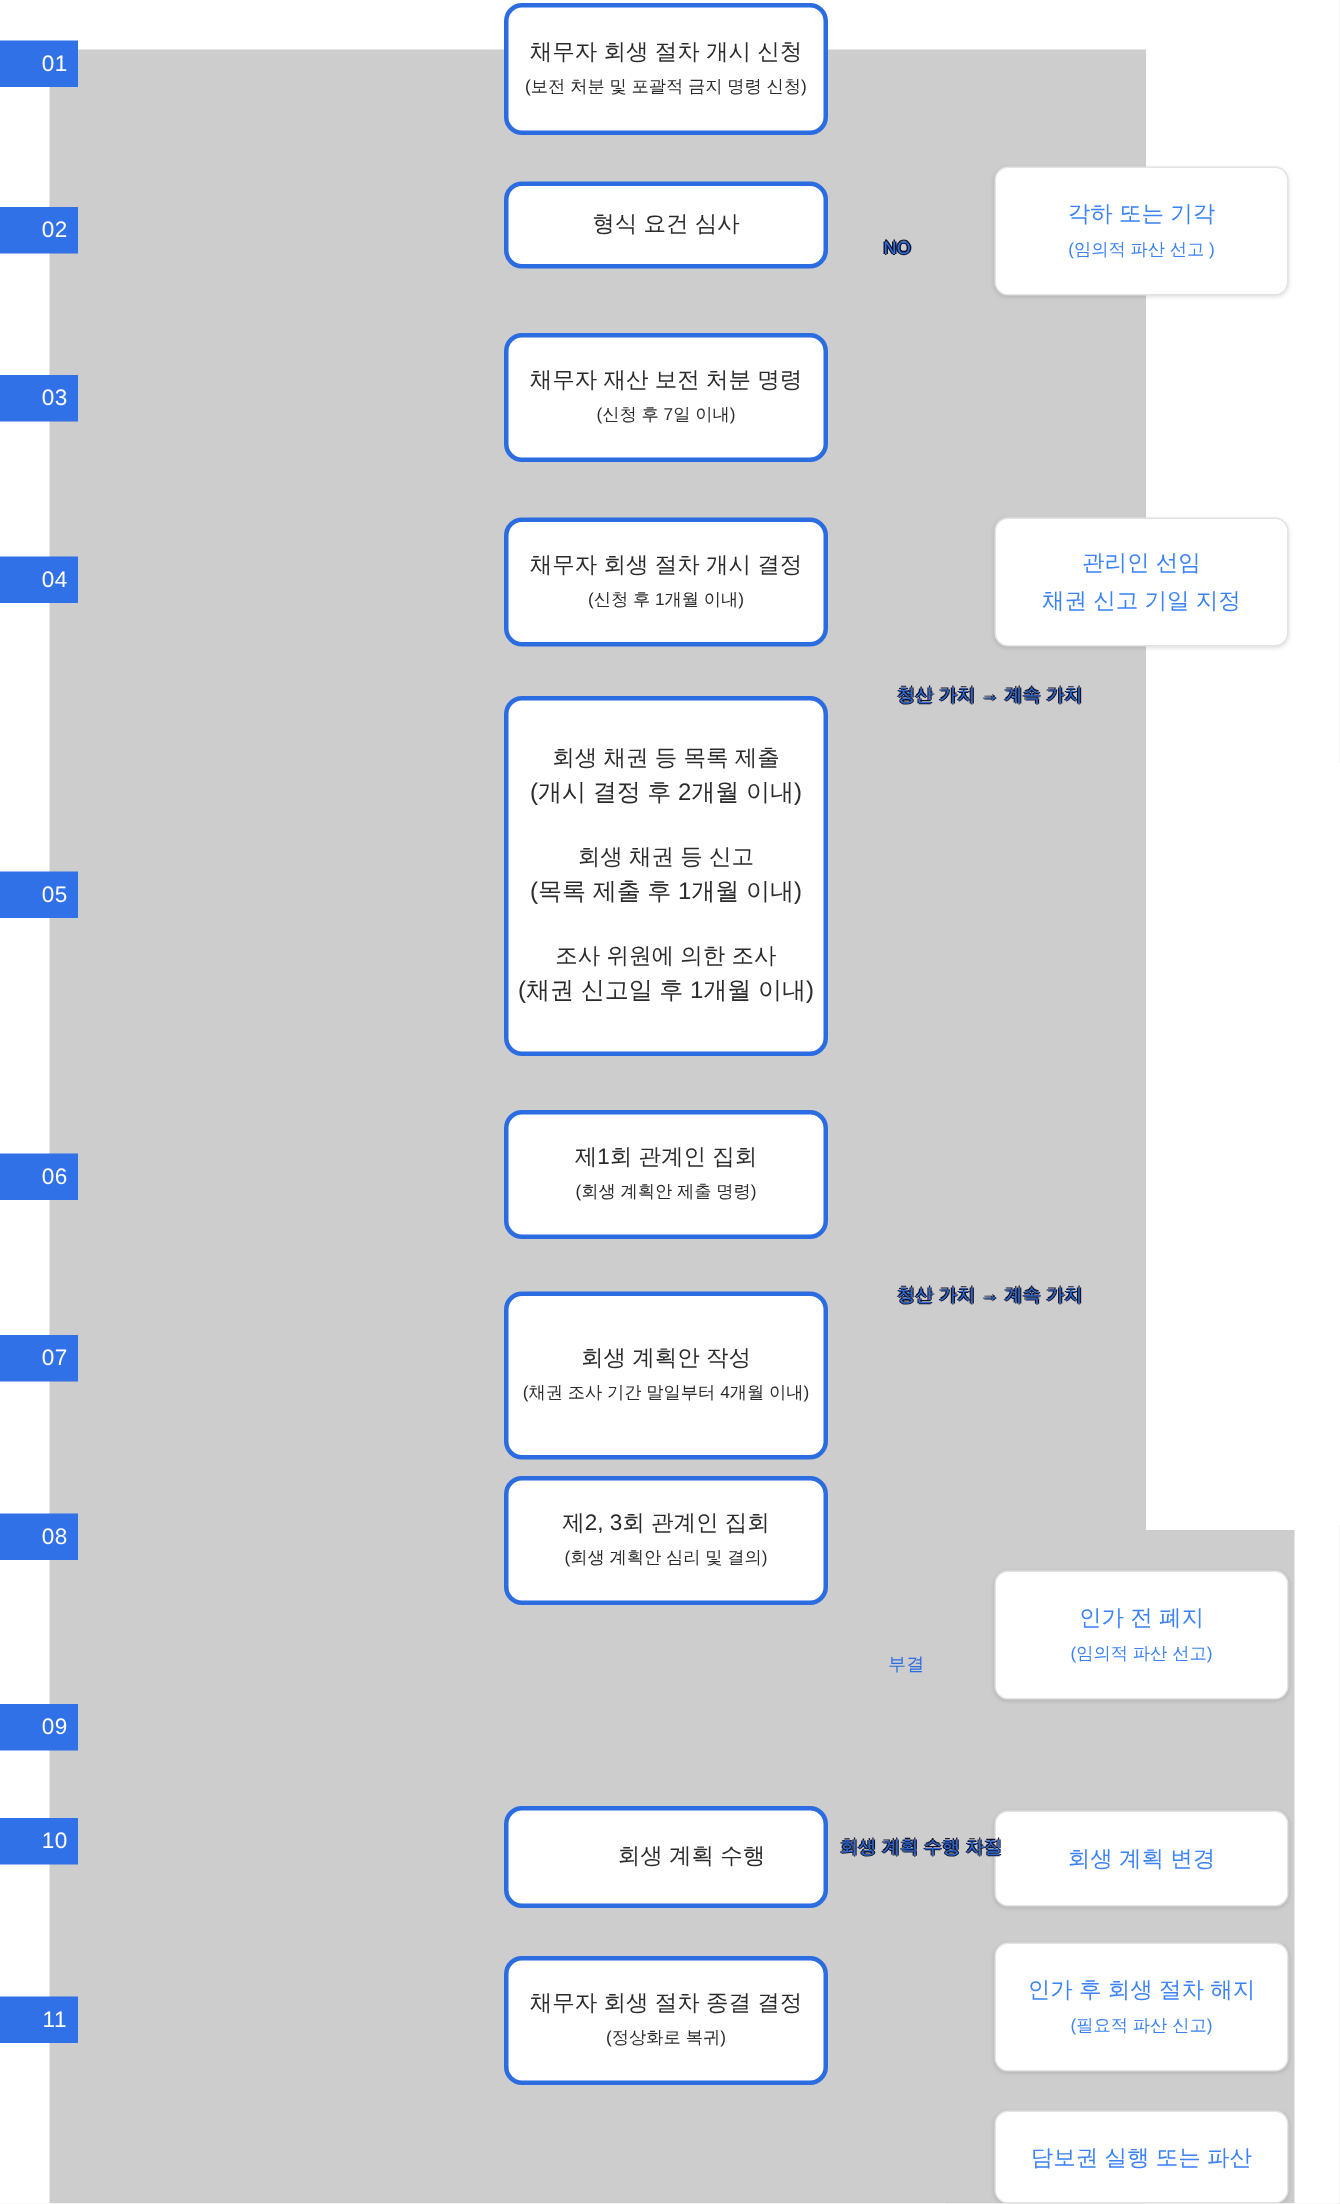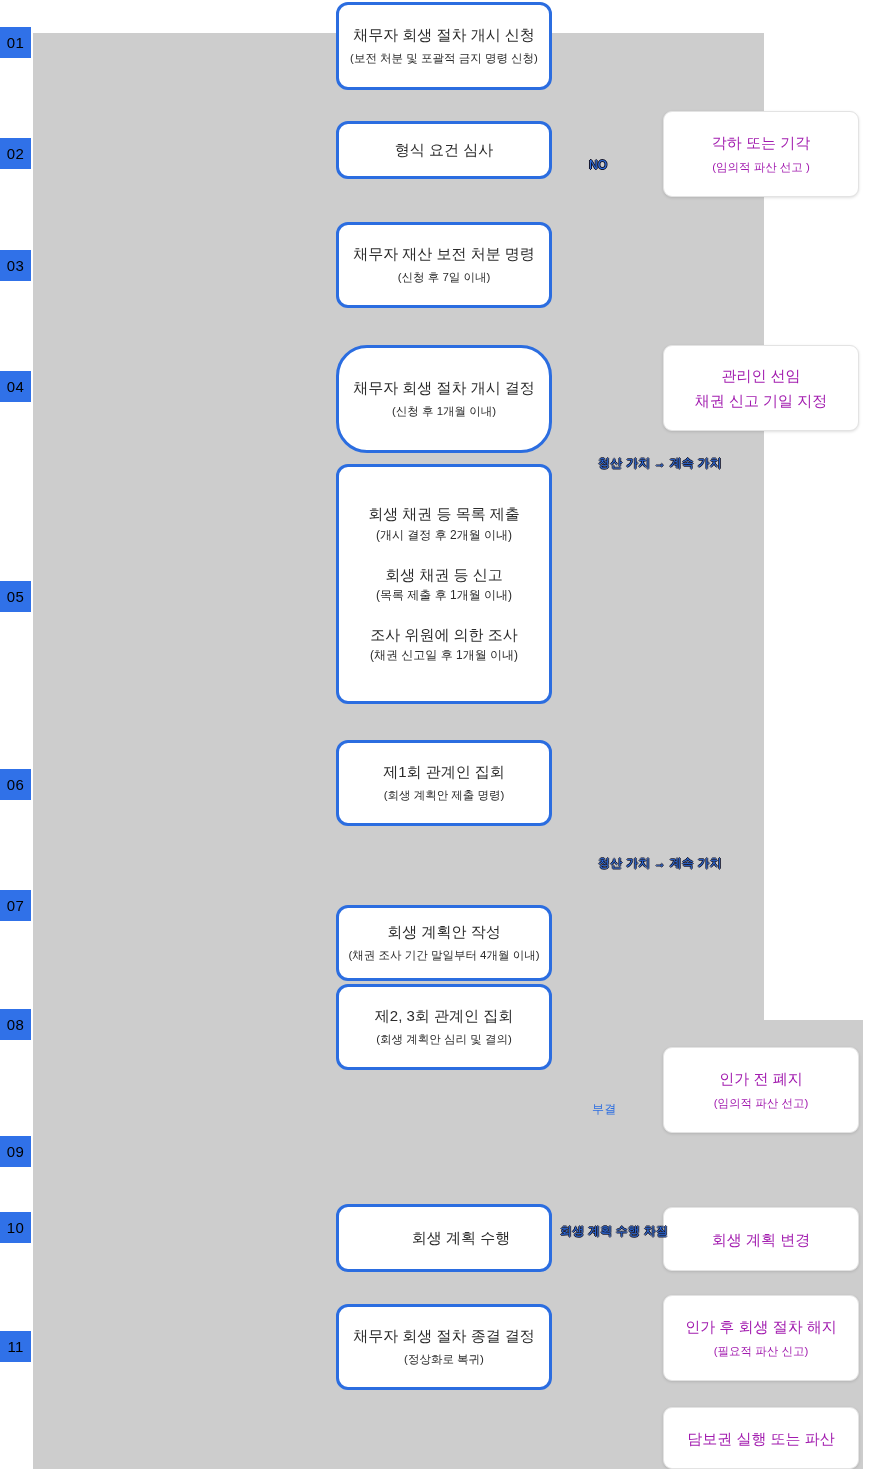--- a/index.html
+++ b/index.html
@@ -27,26 +27,27 @@
   .bg-right  { left: 764px; top: 1020px; width: 99px;  height: 449px;  }
   .bg-right2 { left: 630px; top: 103px;  width: 134px; height: 1366px; }
 
   
   .step-badge {
     position: absolute;
     left: 0;
     width: 31px;
     height: 31px;
     background: #3071e8;
-    color: #000000;
+    color: #ffffff;
     font-size: 15px;
     line-height: 31px;
     text-align: center;
     letter-spacing: 0.3px;
     font-weight: 400;
+    padding-left: 21px;
   }
 
   
   .node-main {
     position: absolute;
     left: 336px;
     width: 216px;
     box-sizing: border-box;
     background: #ffffff;
     border: 3px solid #2b6de0;
@@ -68,38 +69,38 @@
     font-size: 11.5px;
     line-height: 1.35;
     margin-top: 6px;
     white-space: nowrap;
   }
 
   
   .node-main .entry { margin: 0; }
   .node-main .entry + .entry { margin-top: 22px; }
   .node-main .entry .title { font-size: 15px; }
-  .node-main .entry .sub   { font-size: 12px; margin-top: 2px; }
+  .node-main .entry .sub   { font-size: 16px; margin-top: 2px; }
 
   
   .node-side {
     position: absolute;
     left: 663px;
     width: 196px;
     box-sizing: border-box;
     background: #ffffff;
     border: 1px solid #e3e3e3;
     border-radius: 9px;
     box-shadow: 0 1px 3px rgba(0,0,0,0.13);
     display: flex;
     flex-direction: column;
     align-items: center;
     justify-content: center;
     text-align: center;
-    color: #a21caf;
+    color: #3b82f6;
     padding: 4px 22px;
   }
   .node-side .title {
     font-size: 15px;
     line-height: 1.4;
     white-space: nowrap;
   }
   .node-side .title + .title { margin-top: 4px; }
   .node-side .sub {
     font-size: 11.5px;
@@ -150,21 +151,21 @@
 
   <div class="node-main" style="top:121px; height:58px;">
     <div class="title">형식 요건 심사</div>
   </div>
 
   <div class="node-main" style="top:222px; height:86px;">
     <div class="title">채무자 재산 보전 처분 명령</div>
     <div class="sub">(신청 후 7일 이내)</div>
   </div>
 
-  <div class="node-main" style="top:345px; height:108px;border-radius:31px;">
+  <div class="node-main" style="top:345px; height:86px;">
     <div class="title">채무자 회생 절차 개시 결정</div>
     <div class="sub">(신청 후 1개월 이내)</div>
   </div>
 
   <div class="node-main" style="top:464px; height:240px;">
     <div class="entry">
       <div class="title">회생 채권 등 목록 제출</div>
       <div class="sub">(개시 결정 후 2개월 이내)</div>
     </div>
     <div class="entry">
@@ -175,21 +176,21 @@
       <div class="title">조사 위원에 의한 조사</div>
       <div class="sub">(채권 신고일 후 1개월 이내)</div>
     </div>
   </div>
 
   <div class="node-main" style="top:740px; height:86px;">
     <div class="title">제1회 관계인 집회</div>
     <div class="sub">(회생 계획안 제출 명령)</div>
   </div>
 
-  <div class="node-main" style="top:905px; height:76px;">
+  <div class="node-main" style="top:861px; height:112px;">
     <div class="title">회생 계획안 작성</div>
     <div class="sub">(채권 조사 기간 말일부터 4개월 이내)</div>
   </div>
 
   <div class="node-main" style="top:984px; height:86px;">
     <div class="title">제2, 3회 관계인 집회</div>
     <div class="sub">(회생 계획안 심리 및 결의)</div>
   </div>
 
 

